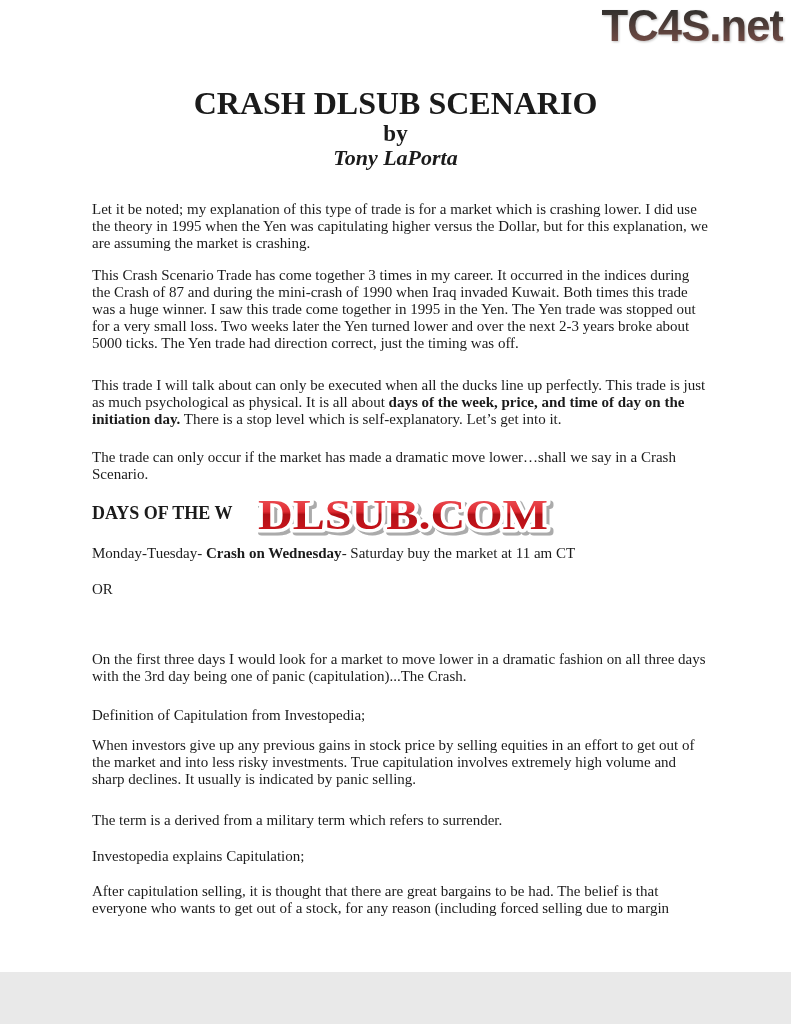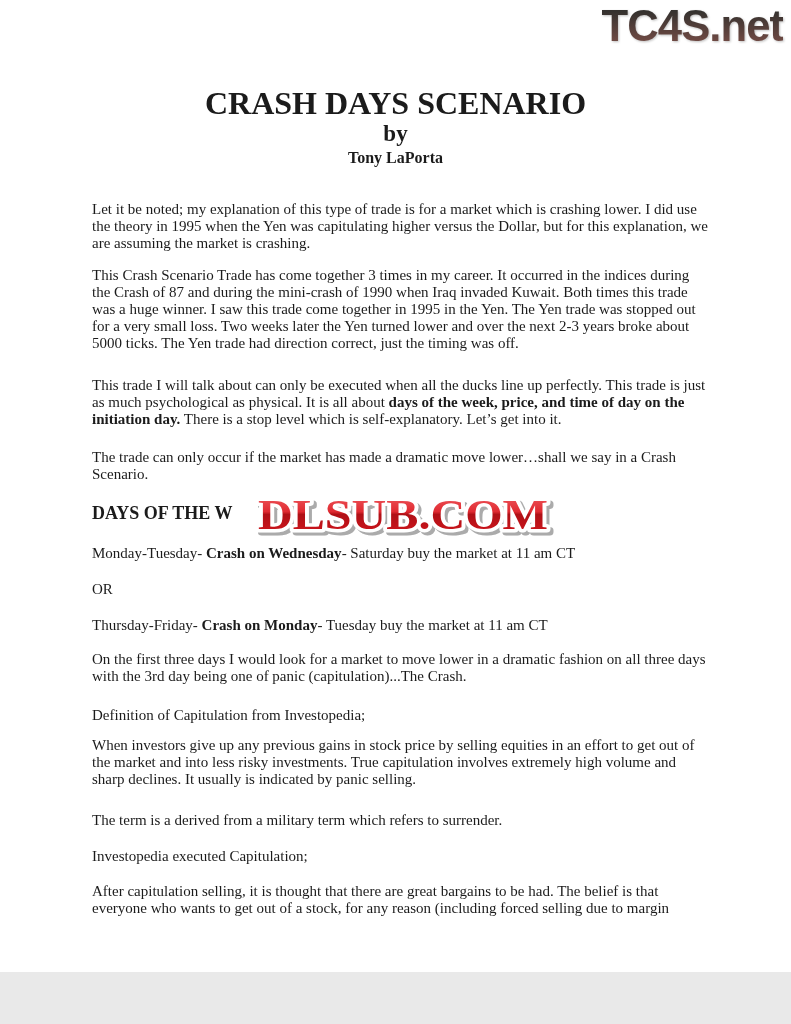--- a/index.html
+++ b/index.html
@@ -19,21 +19,21 @@
     font-weight:bold;font-size:45px;letter-spacing:-1px;
     background:linear-gradient(to bottom,var(--tc4s-top,#35322f) 22%,var(--tc4s-bottom,#7c4f48) 92%);
     -webkit-background-clip:text;background-clip:text;color:transparent;
     filter:drop-shadow(1px 1px 1px rgba(0,0,0,0.25));
     transform:scaleX(0.97);transform-origin:right;
   }
   
   .title-block{position:absolute;top:84px;left:0;width:100%;text-align:center;}
   .doc-title{font-size:32px;font-weight:bold;line-height:38px;}
   .byline{font-size:23px;font-weight:bold;line-height:24px;}
-  .author{font-size:16px;font-weight:bold;line-height:24px;}
+  .author{font-size:22px;font-weight:bold;line-height:24px;font-style:italic;}
   
   .body-text{
     position:absolute;left:92px;width:618px;margin:0;
     font-size:15px;line-height:17px;color:var(--ink,#1b1b1b);
   }
   .section-heading{
     position:absolute;left:92px;margin:0;
     font-size:18px;font-weight:bold;line-height:26px;
   }
   .subhead{font-weight:normal;}
@@ -65,21 +65,21 @@
   }
 </style>
 </head>
 <body>
 
 <div class="page">
 
   <div class="tc4s">TC4S.net</div>
 
   <div class="title-block">
-    <div class="doc-title">CRASH DAYS SCENARIO</div>
+    <div class="doc-title">CRASH DLSUB SCENARIO</div>
     <div class="byline">by</div>
     <div class="author">Tony LaPorta</div>
   </div>
 
   <p class="body-text" style="top:201px">Let it be noted; my explanation of this type of trade is for a market which is crashing lower.  I did use the theory in 1995 when the Yen was capitulating higher versus the Dollar, but for this explanation, we are assuming the market is crashing.</p>
 
   <p class="body-text" style="top:267px">This Crash Scenario Trade has come together 3 times in my career.  It occurred in the indices during the Crash of 87 and during the mini-crash of 1990 when Iraq invaded Kuwait.  Both times this trade was a huge winner.  I saw this trade come together in 1995 in the Yen.  The Yen trade was stopped out for a very small loss.  Two weeks later the Yen turned lower and over the next 2-3 years broke about 5000 ticks.  The Yen trade had direction correct, just the timing was off.</p>
 
   <p class="body-text" style="top:449px">The trade can only occur if the market has made a dramatic move lower…shall we say in a Crash Scenario.</p>
 
@@ -100,31 +100,30 @@
       <g class="dlsub-shadow">
         <text x="153" y="45" text-anchor="middle" textLength="290" lengthAdjust="spacingAndGlyphs" class="dlsub-text">DLSUB.COM</text>
       </g>
     </svg>
   </div>
 
   <p class="body-text" style="top:545px"><span>Monday-Tuesday- </span><b>Crash on Wednesday</b><span>- Saturday buy the market at 11 am CT</span></p>
 
   <p class="body-text" style="top:581px">OR</p>
 
-  <p class="body-text" style="top:617px"><span>Thursday-Friday- </span><b>Crash on Monday</b><span>- Tuesday buy the market at 11 am CT</span></p>
 
   <p class="body-text" style="top:651px">On the first three days I would look for a market to move lower in a dramatic fashion on all three days with the 3rd day being one of panic (capitulation)...The Crash.</p>
 
   <p class="body-text subhead" style="top:707px">Definition of Capitulation from Investopedia;</p>
 
   <p class="body-text" style="top:812px">The term is a derived from a military term which refers to surrender.</p>
 
   <p class="body-text" style="top:737px">When investors give up any previous gains in stock price by selling equities in an effort to get out of the market and into less risky investments. True capitulation involves extremely high volume and sharp declines. It usually is indicated by panic selling.</p>
 
-  <p class="body-text subhead" style="top:848px">Investopedia executed Capitulation;</p>
+  <p class="body-text subhead" style="top:848px">Investopedia explains Capitulation;</p>
 
   <p class="body-text" style="top:883px">After capitulation selling, it is thought that there are great bargains to be had. The belief is that everyone who wants to get out of a stock, for any reason (including forced selling due to margin</p>
 
   <div class="xtreme-wrap">
     <svg width="312" height="44" viewBox="0 0 312 44">
       <g class="xtreme-shadow">
         <text x="156" y="31" text-anchor="middle" textLength="300" lengthAdjust="spacingAndGlyphs" class="xtreme-back">TradersXtreme.com</text>
         <text x="156" y="31" text-anchor="middle" textLength="300" lengthAdjust="spacingAndGlyphs" class="xtreme-front">TradersXtreme.com</text>
       </g>
     </svg>

